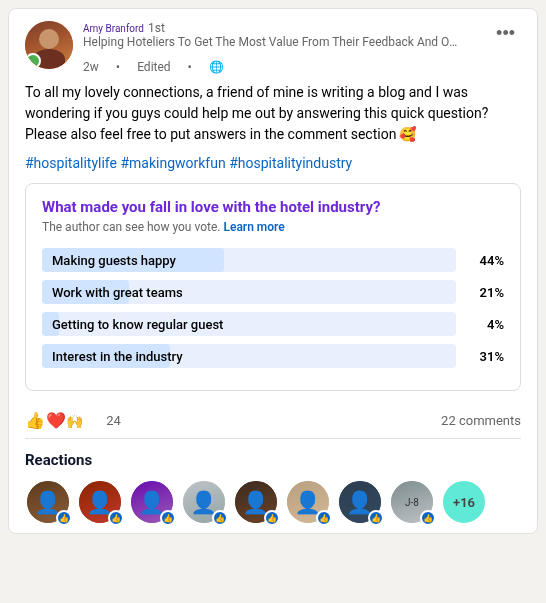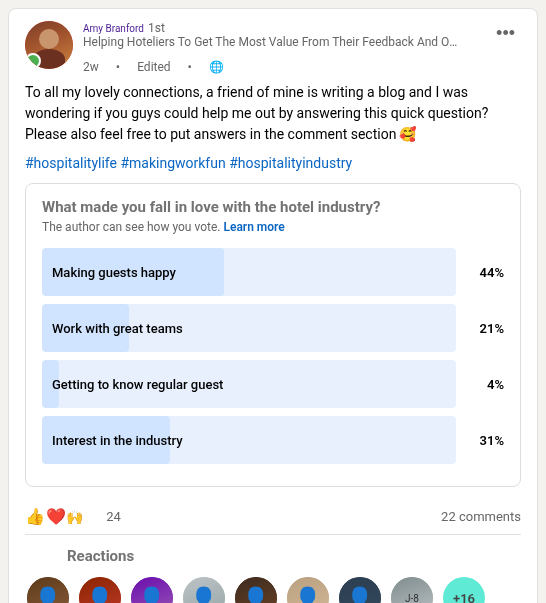--- a/index.html
+++ b/index.html
@@ -129,21 +129,21 @@
     }
     .poll-container {
       border: 1px solid #ddd;
       border-radius: 8px;
       padding: 14px 16px;
       margin-bottom: 12px;
     }
     .poll-question {
       font-size: 15px;
       font-weight: 700;
-      color: #737373;
+      color: #6d28d9;
       margin-bottom: 4px;
     }
     .poll-notice {
       font-size: 12px;
       color: #666;
       margin-bottom: 14px;
     }
     .poll-notice a {
       color: #0a66c2;
       text-decoration: none;
@@ -155,21 +155,21 @@
       justify-content: space-between;
       margin-bottom: 8px;
     }
     .poll-bar-wrap {
       flex: 1;
       position: relative;
     }
     .poll-bar-bg {
       background: #e8f0fe;
       border-radius: 4px;
-      height: 48px;
+      height: 24px;
       display: flex;
       align-items: center;
       padding-left: 10px;
       position: relative;
       overflow: hidden;
     }
     .poll-bar-fill {
       position: absolute;
       left: 0; top: 0; bottom: 0;
       background: #d0e4ff;
@@ -220,23 +220,22 @@
       color: #666;
       margin-left: auto;
       text-align: right;
     }
     .reactions-section {
       padding: 12px 0 8px 0;
     }
     .reactions-title {
       font-size: 15px;
       font-weight: 700;
-      color: #737373;
+      color: #0f172a;
       margin-bottom: 10px;
-      margin-left: 42px;
     }
     .avatars-row {
       display: flex;
       align-items: center;
       gap: 6px;
       flex-wrap: wrap;
     }
     .reaction-avatar {
       width: 46px;
       height: 46px;

